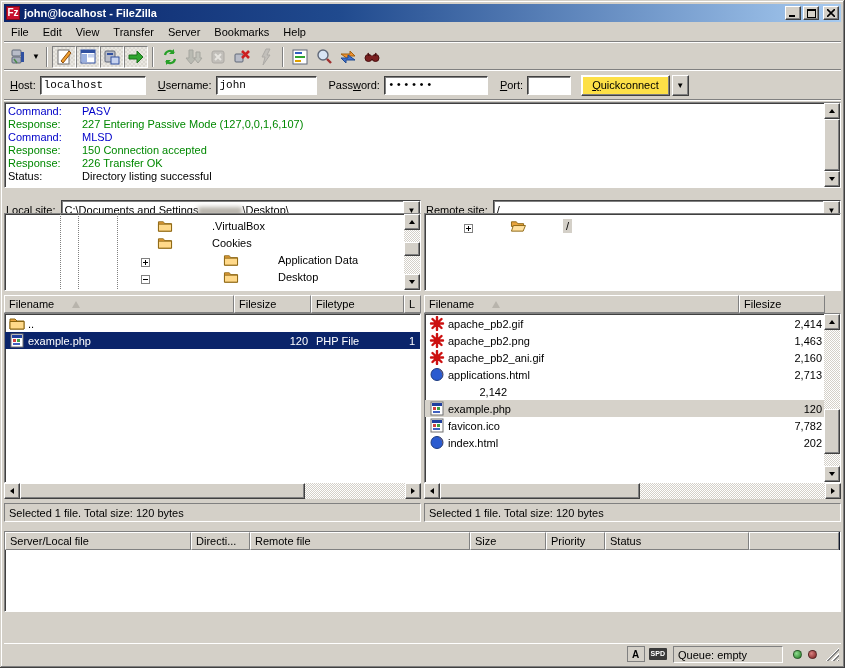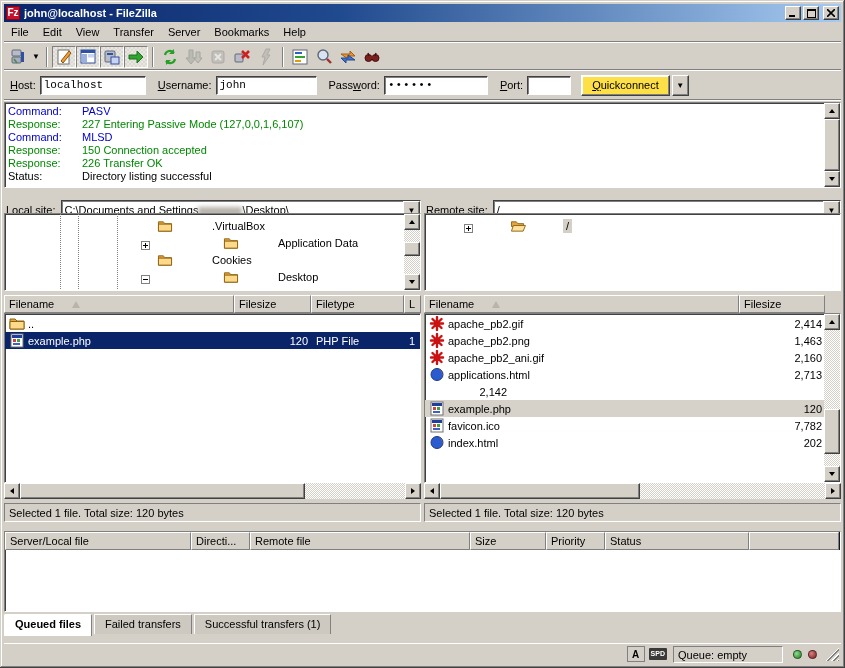--- a/index.html
+++ b/index.html
@@ -382,40 +382,40 @@
           <span style="width: 116px; flex: 0 0 auto;"></span>
           <span class="tree-icon">
             <svg viewBox="0 0 16 15" style="width: 100%; height: 100%; display: block;">
               <path d="M1 3h5l2 2h7v8H1z" fill="#e8a33d" stroke="#8a6410"></path>
               <path d="M1 5.5h14v7.5H1z" fill="#ffd98a" stroke="#8a6410"></path>
             </svg>
           </span>
           <span class="tree-label">.VirtualBox</span>
         </div>
         <div class="tree-row">
+          <span style="width: 116px; flex: 0 0 auto;"></span>
+          <span class="tree-icon">
+            <svg viewBox="0 0 16 15" style="width: 100%; height: 100%; display: block;">
+              <path d="M1 3h5l2 2h7v8H1z" fill="#e8a33d" stroke="#8a6410"></path>
+              <path d="M1 5.5h14v7.5H1z" fill="#ffd98a" stroke="#8a6410"></path>
+            </svg>
+          </span>
+          <span class="tree-label">Cookies</span>
+        </div>
+        <div class="tree-row">
           <span style="width: 103px; flex: 0 0 auto;"></span>
           <span class="expander plus"></span>
           <span style="width: 4px; flex: 0 0 auto;"></span>
           <span class="tree-icon">
             <svg viewBox="0 0 16 15" style="width: 100%; height: 100%; display: block;">
               <path d="M1 3h5l2 2h7v8H1z" fill="#e8a33d" stroke="#8a6410"></path>
               <path d="M1 5.5h14v7.5H1z" fill="#ffd98a" stroke="#8a6410"></path>
             </svg>
           </span>
           <span class="tree-label">Application Data</span>
-        </div>
-        <div class="tree-row">
-          <span style="width: 116px; flex: 0 0 auto;"></span>
-          <span class="tree-icon">
-            <svg viewBox="0 0 16 15" style="width: 100%; height: 100%; display: block;">
-              <path d="M1 3h5l2 2h7v8H1z" fill="#e8a33d" stroke="#8a6410"></path>
-              <path d="M1 5.5h14v7.5H1z" fill="#ffd98a" stroke="#8a6410"></path>
-            </svg>
-          </span>
-          <span class="tree-label">Cookies</span>
         </div>
         <div class="tree-row">
           <span style="width: 103px; flex: 0 0 auto;"></span>
           <span class="expander"></span>
           <span style="width: 4px; flex: 0 0 auto;"></span>
           <span class="tree-icon">
             <svg viewBox="0 0 16 15" style="width: 100%; height: 100%; display: block;">
               <path d="M1 3h5l2 2h7v8H1z" fill="#e8a33d" stroke="#8a6410"></path>
               <path d="M1 5.5h14v7.5H1z" fill="#ffd98a" stroke="#8a6410"></path>
             </svg>
@@ -665,25 +665,20 @@
         </div>
         <div class="hcell" style="width: 144px;">
           <span>Status</span>
         </div>
         <div class="hcell" style="width: 90px;">
           <span></span>
         </div>
       </div>
   </div>
 
-  <div class="tabsbar" id="tabsbar">
-      <div class="tab active">Queued files</div>
-      <div class="tab">Failed transfers</div>
-      <div class="tab">Successful transfers (1)</div>
-    </div>
 
   <div class="statusbar">
     <div class="sb-icon-box">
         <span>A</span>
       </div>
     <div class="sb-badge">SPD</div>
     <div class="sb-queue">Queue: empty</div>
     <div class="led green"></div>
     <div class="led red"></div>
     <div class="grip"></div>

